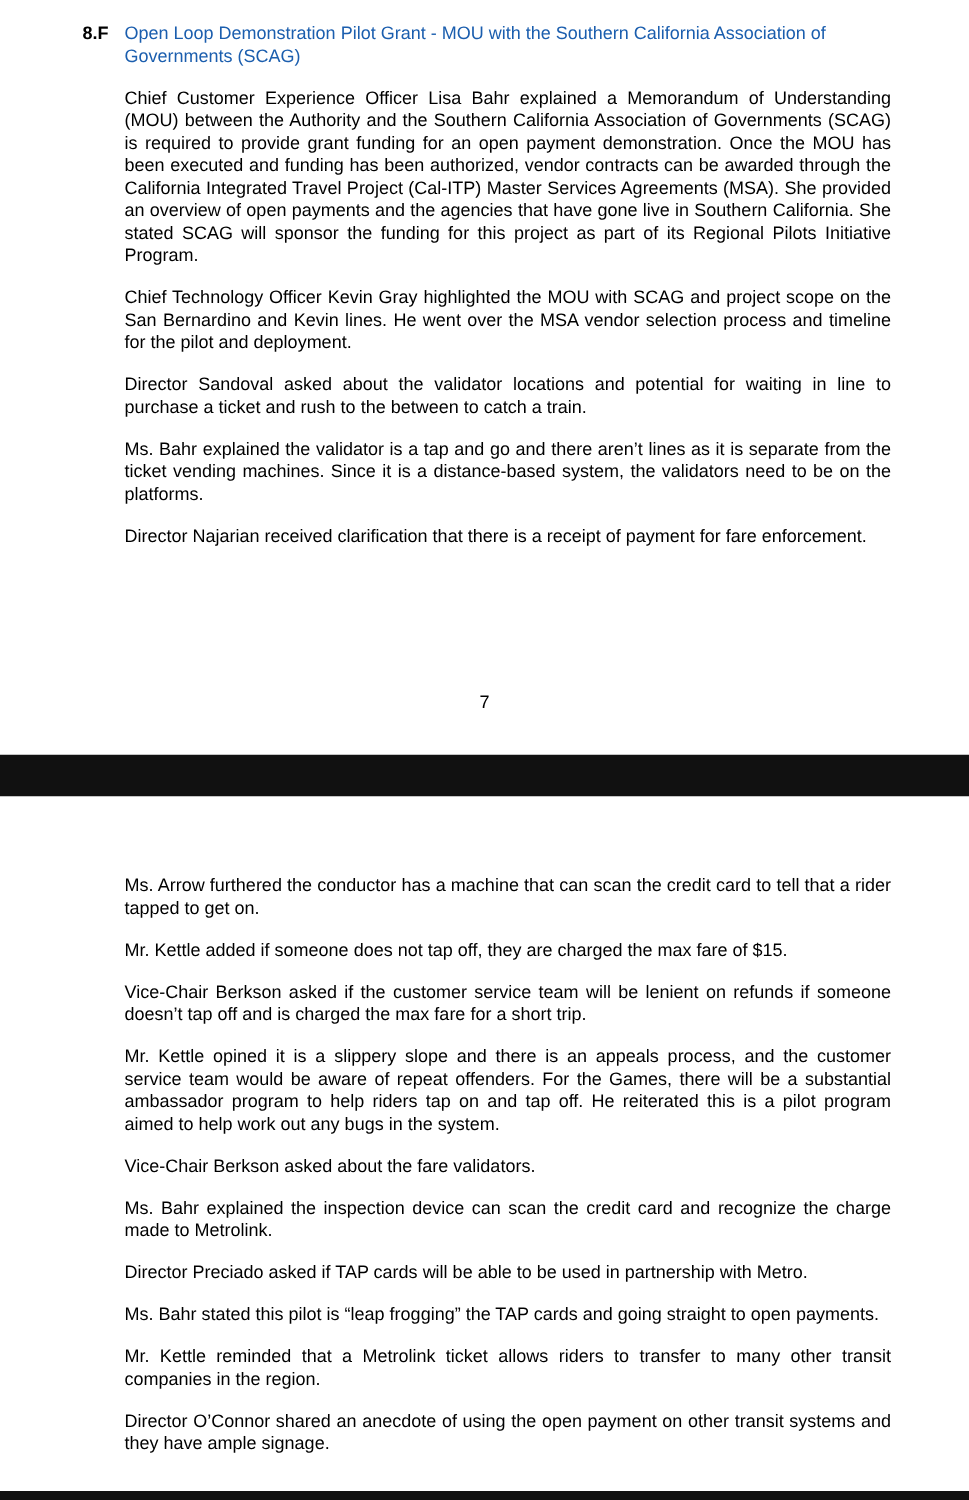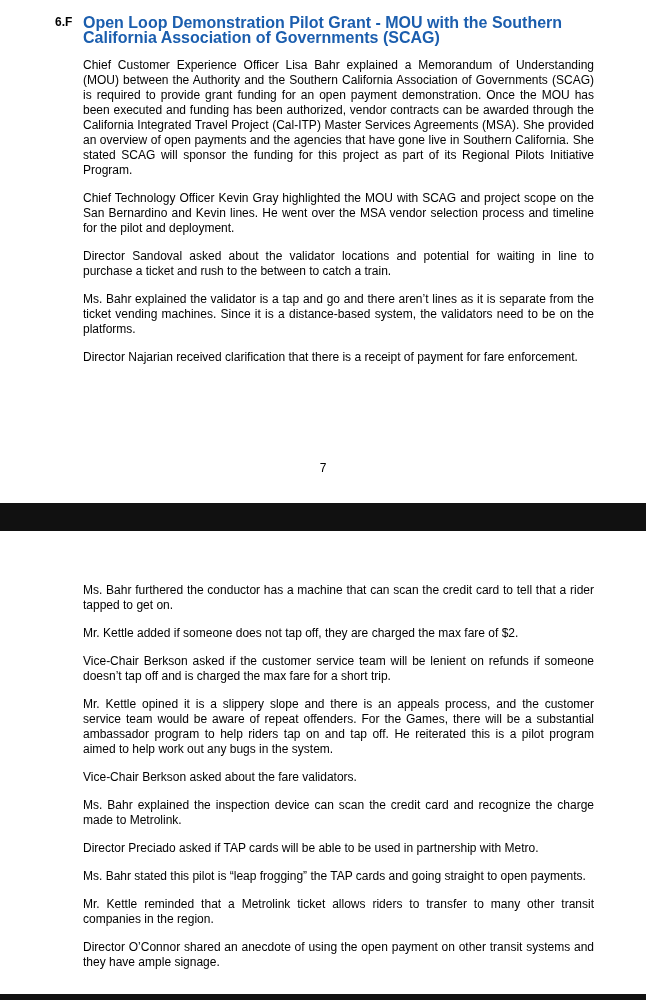--- a/index.html
+++ b/index.html
@@ -30,23 +30,23 @@
   .item-number {
     width: 28px;
     flex: 0 0 28px;
     font-size: 12px;
     line-height: 15px;
     font-weight: bold;
     color: #000000;
   }
   .section-heading {
     flex: 1;
-    font-size: 16px;
+    font-size: 12px;
     line-height: 15px;
-    font-weight: bold;
+    font-weight: normal;
     color: var(--heading-color, #1B5EAE);
   }
   .body-text {
     padding: 0 52px 0 83px;
   }
   .body-text p, .page-2 p {
     font-size: 12px;
     line-height: 15px;
     color: #000000;
     text-align: justify;
@@ -79,40 +79,40 @@
     background: #111111;
   }
 </style>
 </head>
 <body>
 
 <div class="viewport">
 
   <div class="page page-1">
     <div class="heading-row">
-      <span class="item-number">6.F</span>
+      <span class="item-number">8.F</span>
       <h1 class="section-heading">Open Loop Demonstration Pilot Grant - MOU with the Southern California Association of Governments (SCAG)</h1>
     </div>
 
     <div class="body-text">
       <p>Chief Customer Experience Officer Lisa Bahr explained a Memorandum of Understanding (MOU) between the Authority and the Southern California Association of Governments (SCAG) is required to provide grant funding for an open payment demonstration. Once the MOU has been executed and funding has been authorized, vendor contracts can be awarded through the California Integrated Travel Project (Cal-ITP) Master Services Agreements (MSA). She provided an overview of open payments and the agencies that have gone live in Southern California. She stated SCAG will sponsor the funding for this project as part of its Regional Pilots Initiative Program.</p>
       <p>Chief Technology Officer Kevin Gray highlighted the MOU with SCAG and project scope on the San Bernardino and Kevin lines. He went over the MSA vendor selection process and timeline for the pilot and deployment.</p>
       <p>Director Sandoval asked about the validator locations and potential for waiting in line to purchase a ticket and rush to the between to catch a train.</p>
       <p>Ms. Bahr explained the validator is a tap and go and there aren’t lines as it is separate from the ticket vending machines. Since it is a distance-based system, the validators need to be on the platforms.</p>
       <p>Director Najarian received clarification that there is a receipt of payment for fare enforcement.</p>
     </div>
 
     <div class="page-number">7</div>
   </div>
 
   <div class="page-separator"></div>
 
   <div class="page page-2">
-    <p>Ms. Bahr furthered the conductor has a machine that can scan the credit card to tell that a rider tapped to get on.</p>
-    <p>Mr. Kettle added if someone does not tap off, they are charged the max fare of $2.</p>
+    <p>Ms. Arrow furthered the conductor has a machine that can scan the credit card to tell that a rider tapped to get on.</p>
+    <p>Mr. Kettle added if someone does not tap off, they are charged the max fare of $15.</p>
     <p>Vice-Chair Berkson asked if the customer service team will be lenient on refunds if someone doesn’t tap off and is charged the max fare for a short trip.</p>
     <p>Mr. Kettle opined it is a slippery slope and there is an appeals process, and the customer service team would be aware of repeat offenders. For the Games, there will be a substantial ambassador program to help riders tap on and tap off. He reiterated this is a pilot program aimed to help work out any bugs in the system.</p>
     <p>Vice-Chair Berkson asked about the fare validators.</p>
     <p>Ms. Bahr explained the inspection device can scan the credit card and recognize the charge made to Metrolink.</p>
     <p>Director Preciado asked if TAP cards will be able to be used in partnership with Metro.</p>
     <p>Ms. Bahr stated this pilot is “leap frogging” the TAP cards and going straight to open payments.</p>
     <p>Mr. Kettle reminded that a Metrolink ticket allows riders to transfer to many other transit companies in the region.</p>
     <p>Director O’Connor shared an anecdote of using the open payment on other transit systems and they have ample signage.</p>
   </div>
 

